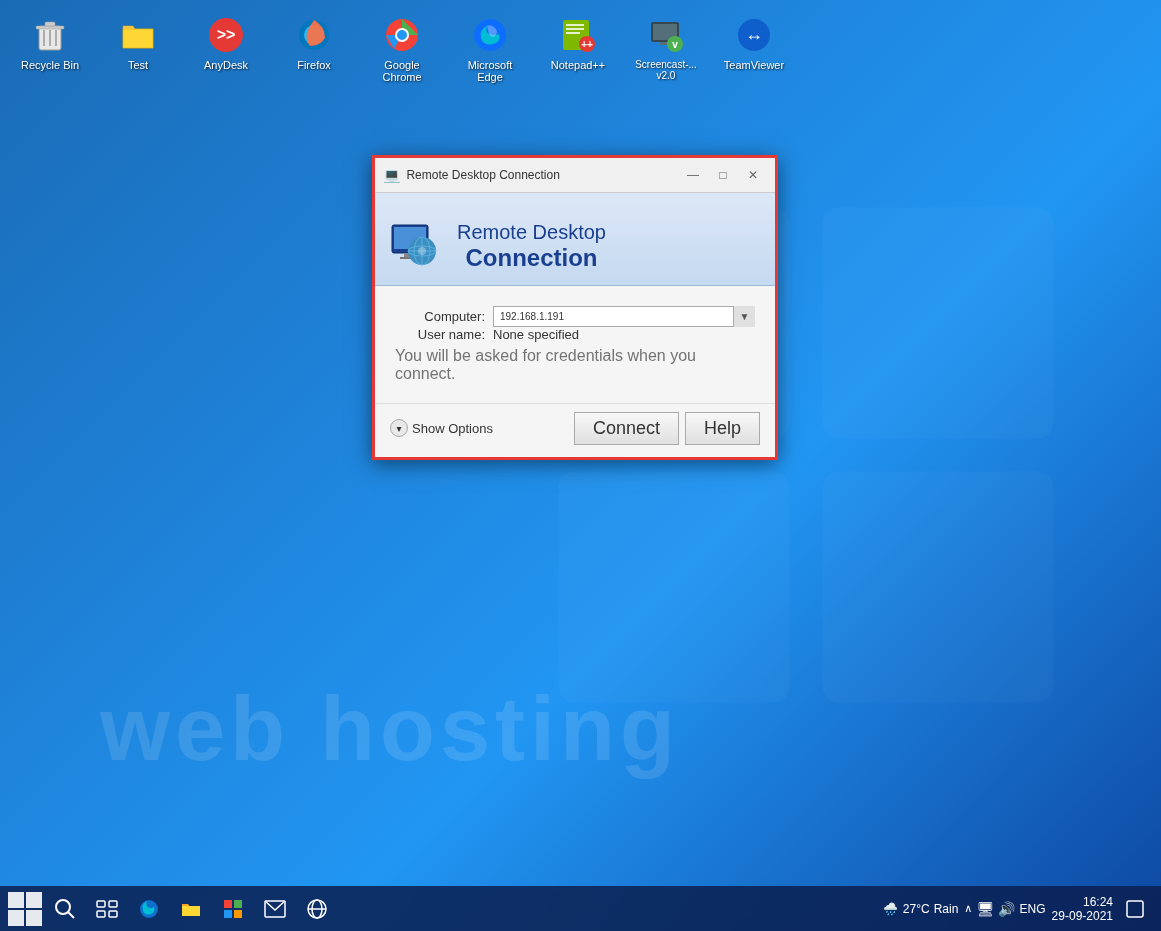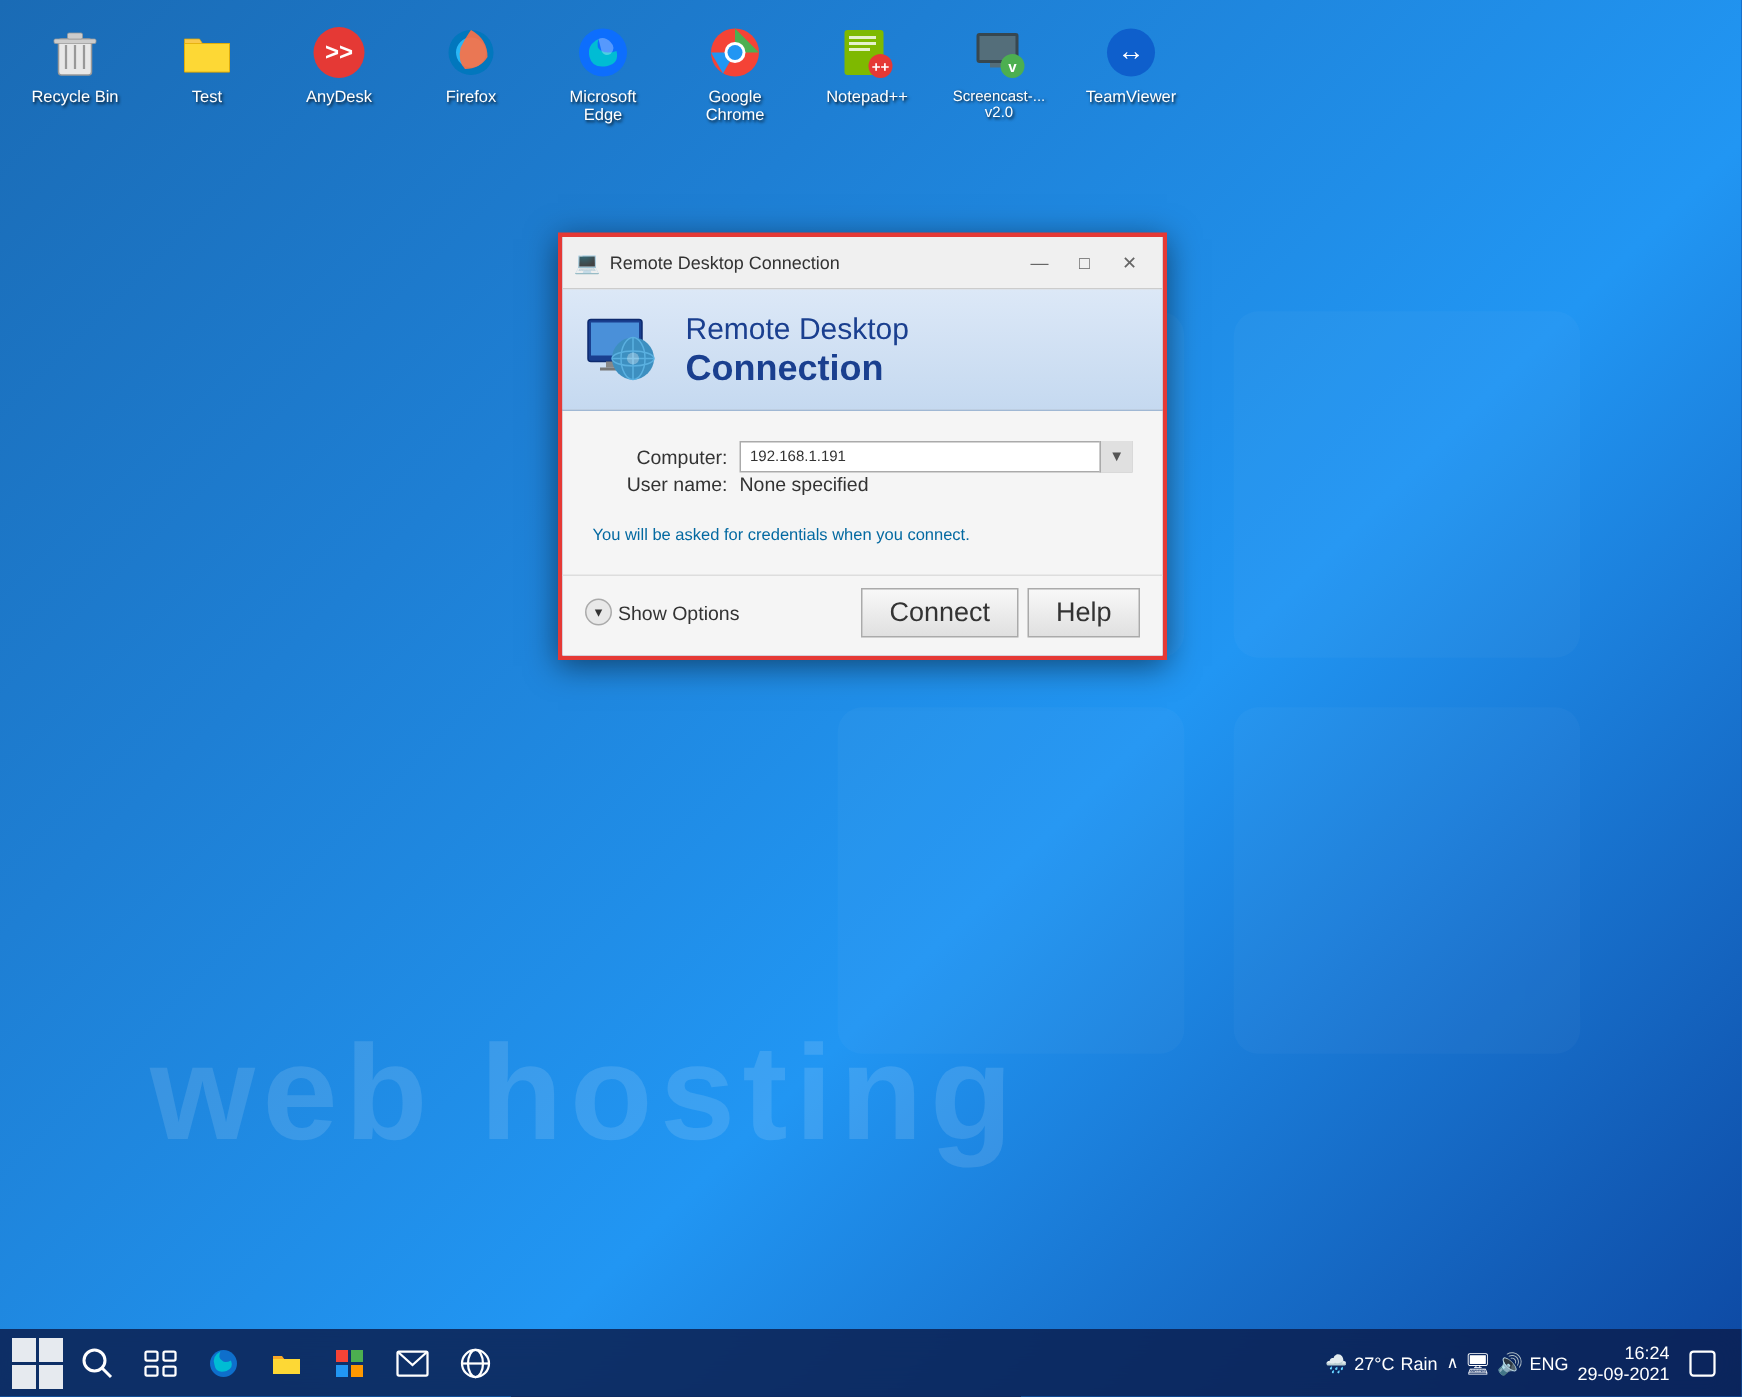--- a/index.html
+++ b/index.html
@@ -135,25 +135,26 @@
       font-size: 12px;
       color: #666;
       display: flex;
       align-items: center;
       justify-content: center;
     }
 
     
     .rdc-header {
       background: linear-gradient(to bottom, #dce8f7, #c5d9f0);
-      padding: 15px 15px 12px 15px;
+      padding: 27px 15px 12px 15px;
       display: flex;
       align-items: center;
       gap: 12px;
       border-bottom: 1px solid #a0b8d4;
+      text-align: center;
     }
 
     .rdc-header-title {
       color: #1a3f8f;
       font-size: 22px;
       line-height: 1.2;
     }
 
     .rdc-header-title .line1 {
       font-weight: normal;
@@ -214,23 +215,23 @@
       border-left: 1px solid #aaa;
       display: flex;
       align-items: center;
       justify-content: center;
       font-size: 10px;
       color: #555;
       cursor: pointer;
     }
 
     .rdc-credentials-note {
-      font-size: 11px;
-      color: #0369a1;
-      margin-top: 21px;
+      font-size: 16px;
+      color: #737373;
+      margin-top: 5px;
       margin-bottom: 5px;
     }
 
     .rdc-footer {
       background: #f5f5f5;
       padding: 8px 15px 12px 15px;
       display: flex;
       align-items: center;
       border-top: 1px solid #ddd;
     }
@@ -434,39 +435,39 @@
           <circle cx="19" cy="19" r="10" fill="#29b6f6"></circle>
           <path d="M19,4 Q30,10 30,22 Q25,30 15,30 Q10,25 12,16 Q16,8 19,4Z" fill="#ff7043" opacity="0.9"></path>
         </svg>
       </div>
       <span class="icon-label">Firefox</span>
     </div>
 
     <div class="desktop-icon">
       <div class="icon-img">
         <svg width="38" height="38" viewBox="0 0 38 38">
-          <circle cx="19" cy="19" r="16" fill="#0d6efd"></circle>
-          <path d="M10,22 Q12,30 22,28 Q30,26 28,18 Q22,20 18,18 Q14,16 16,10 Q8,14 10,22Z" fill="#00bcd4"></path>
-          <path d="M16,10 Q20,8 24,12 Q28,16 24,20 Q20,22 18,18" fill="white" opacity="0.3"></path>
-        </svg>
-      </div>
-      <span class="icon-label">Microsoft Edge</span>
-    </div>
-
-    <div class="desktop-icon">
-      <div class="icon-img">
-        <svg width="38" height="38" viewBox="0 0 38 38">
           <circle cx="19" cy="19" r="16" fill="#f44336"></circle>
           <path d="M19,3 L35,19 L19,19 Z" fill="#4caf50"></path>
           <path d="M3,19 L19,19 L11,33 Z" fill="#2196f3"></path>
           <circle cx="19" cy="19" r="7" fill="white"></circle>
           <circle cx="19" cy="19" r="5" fill="#2196f3"></circle>
         </svg>
       </div>
       <span class="icon-label">Google Chrome</span>
+    </div>
+
+    <div class="desktop-icon">
+      <div class="icon-img">
+        <svg width="38" height="38" viewBox="0 0 38 38">
+          <circle cx="19" cy="19" r="16" fill="#0d6efd"></circle>
+          <path d="M10,22 Q12,30 22,28 Q30,26 28,18 Q22,20 18,18 Q14,16 16,10 Q8,14 10,22Z" fill="#00bcd4"></path>
+          <path d="M16,10 Q20,8 24,12 Q28,16 24,20 Q20,22 18,18" fill="white" opacity="0.3"></path>
+        </svg>
+      </div>
+      <span class="icon-label">Microsoft Edge</span>
     </div>
 
     <div class="desktop-icon">
       <div class="icon-img">
         <svg width="38" height="38" viewBox="0 0 38 38">
           <rect x="4" y="4" width="26" height="30" rx="2" fill="#7EB900"></rect>
           <rect x="7" y="8" width="18" height="2" fill="white" opacity="0.8"></rect>
           <rect x="7" y="12" width="18" height="2" fill="white" opacity="0.8"></rect>
           <rect x="7" y="16" width="14" height="2" fill="white" opacity="0.8"></rect>
           <circle cx="28" cy="28" r="8" fill="#e53935"></circle>

